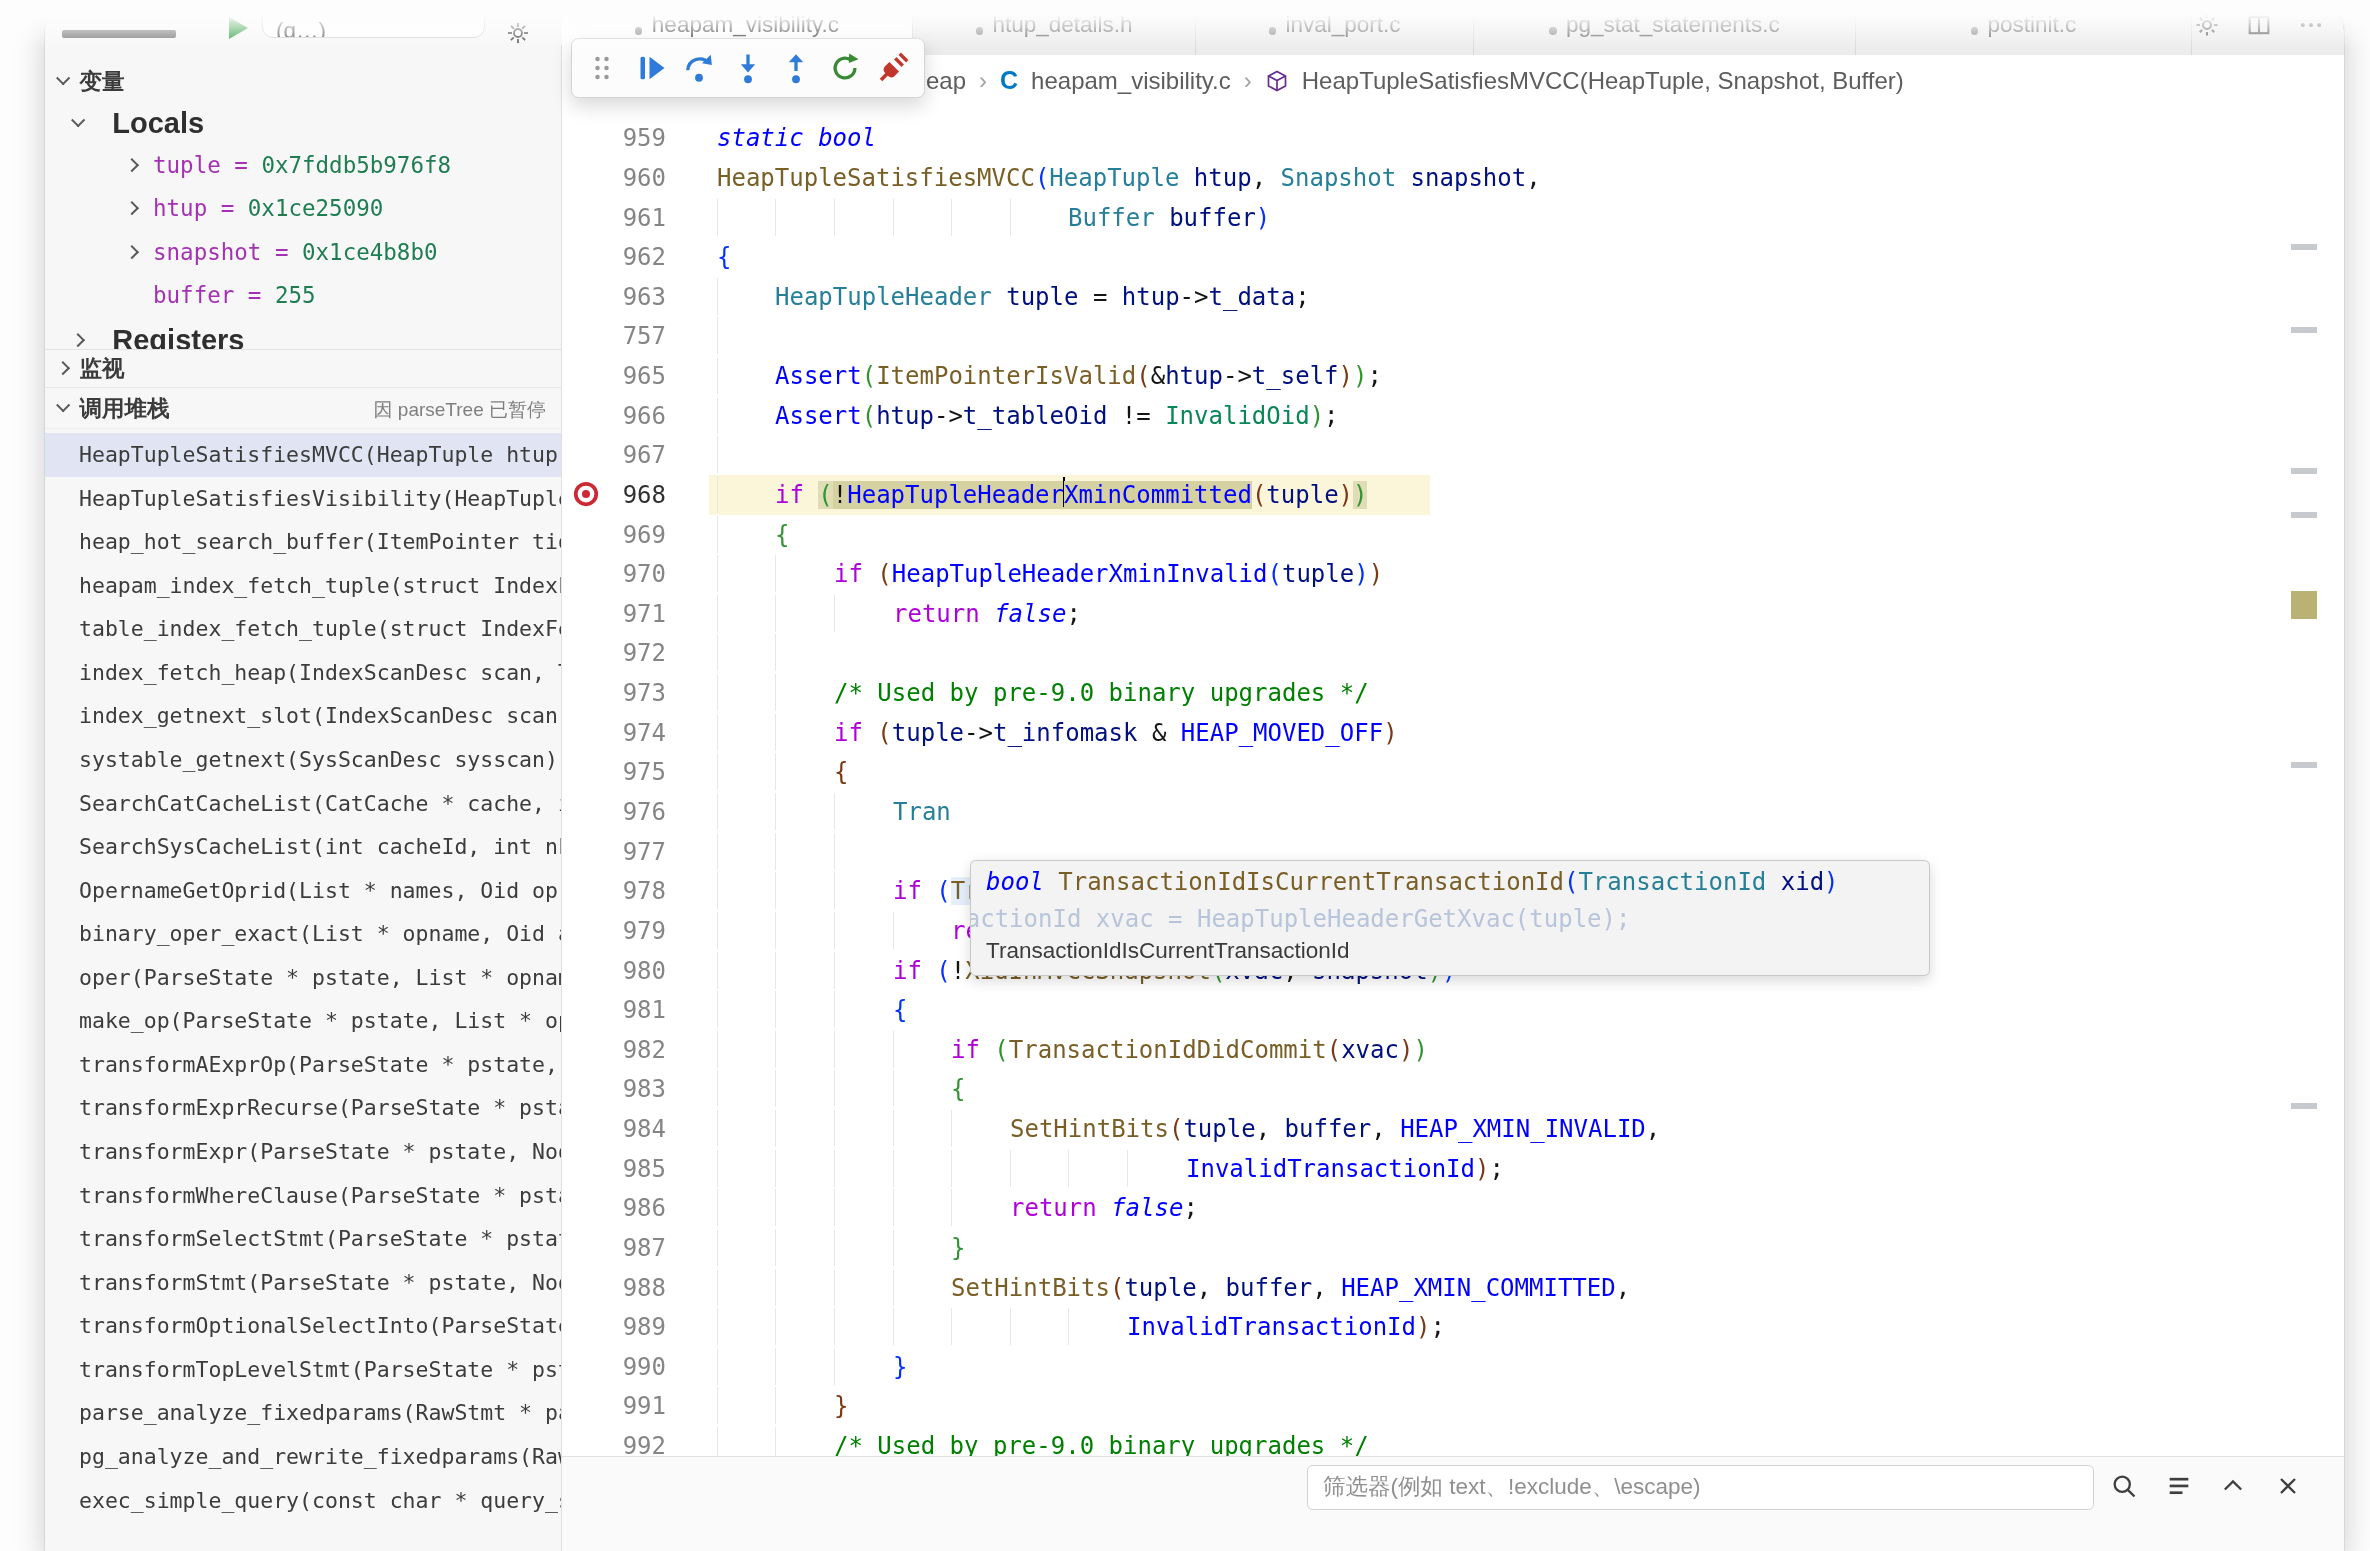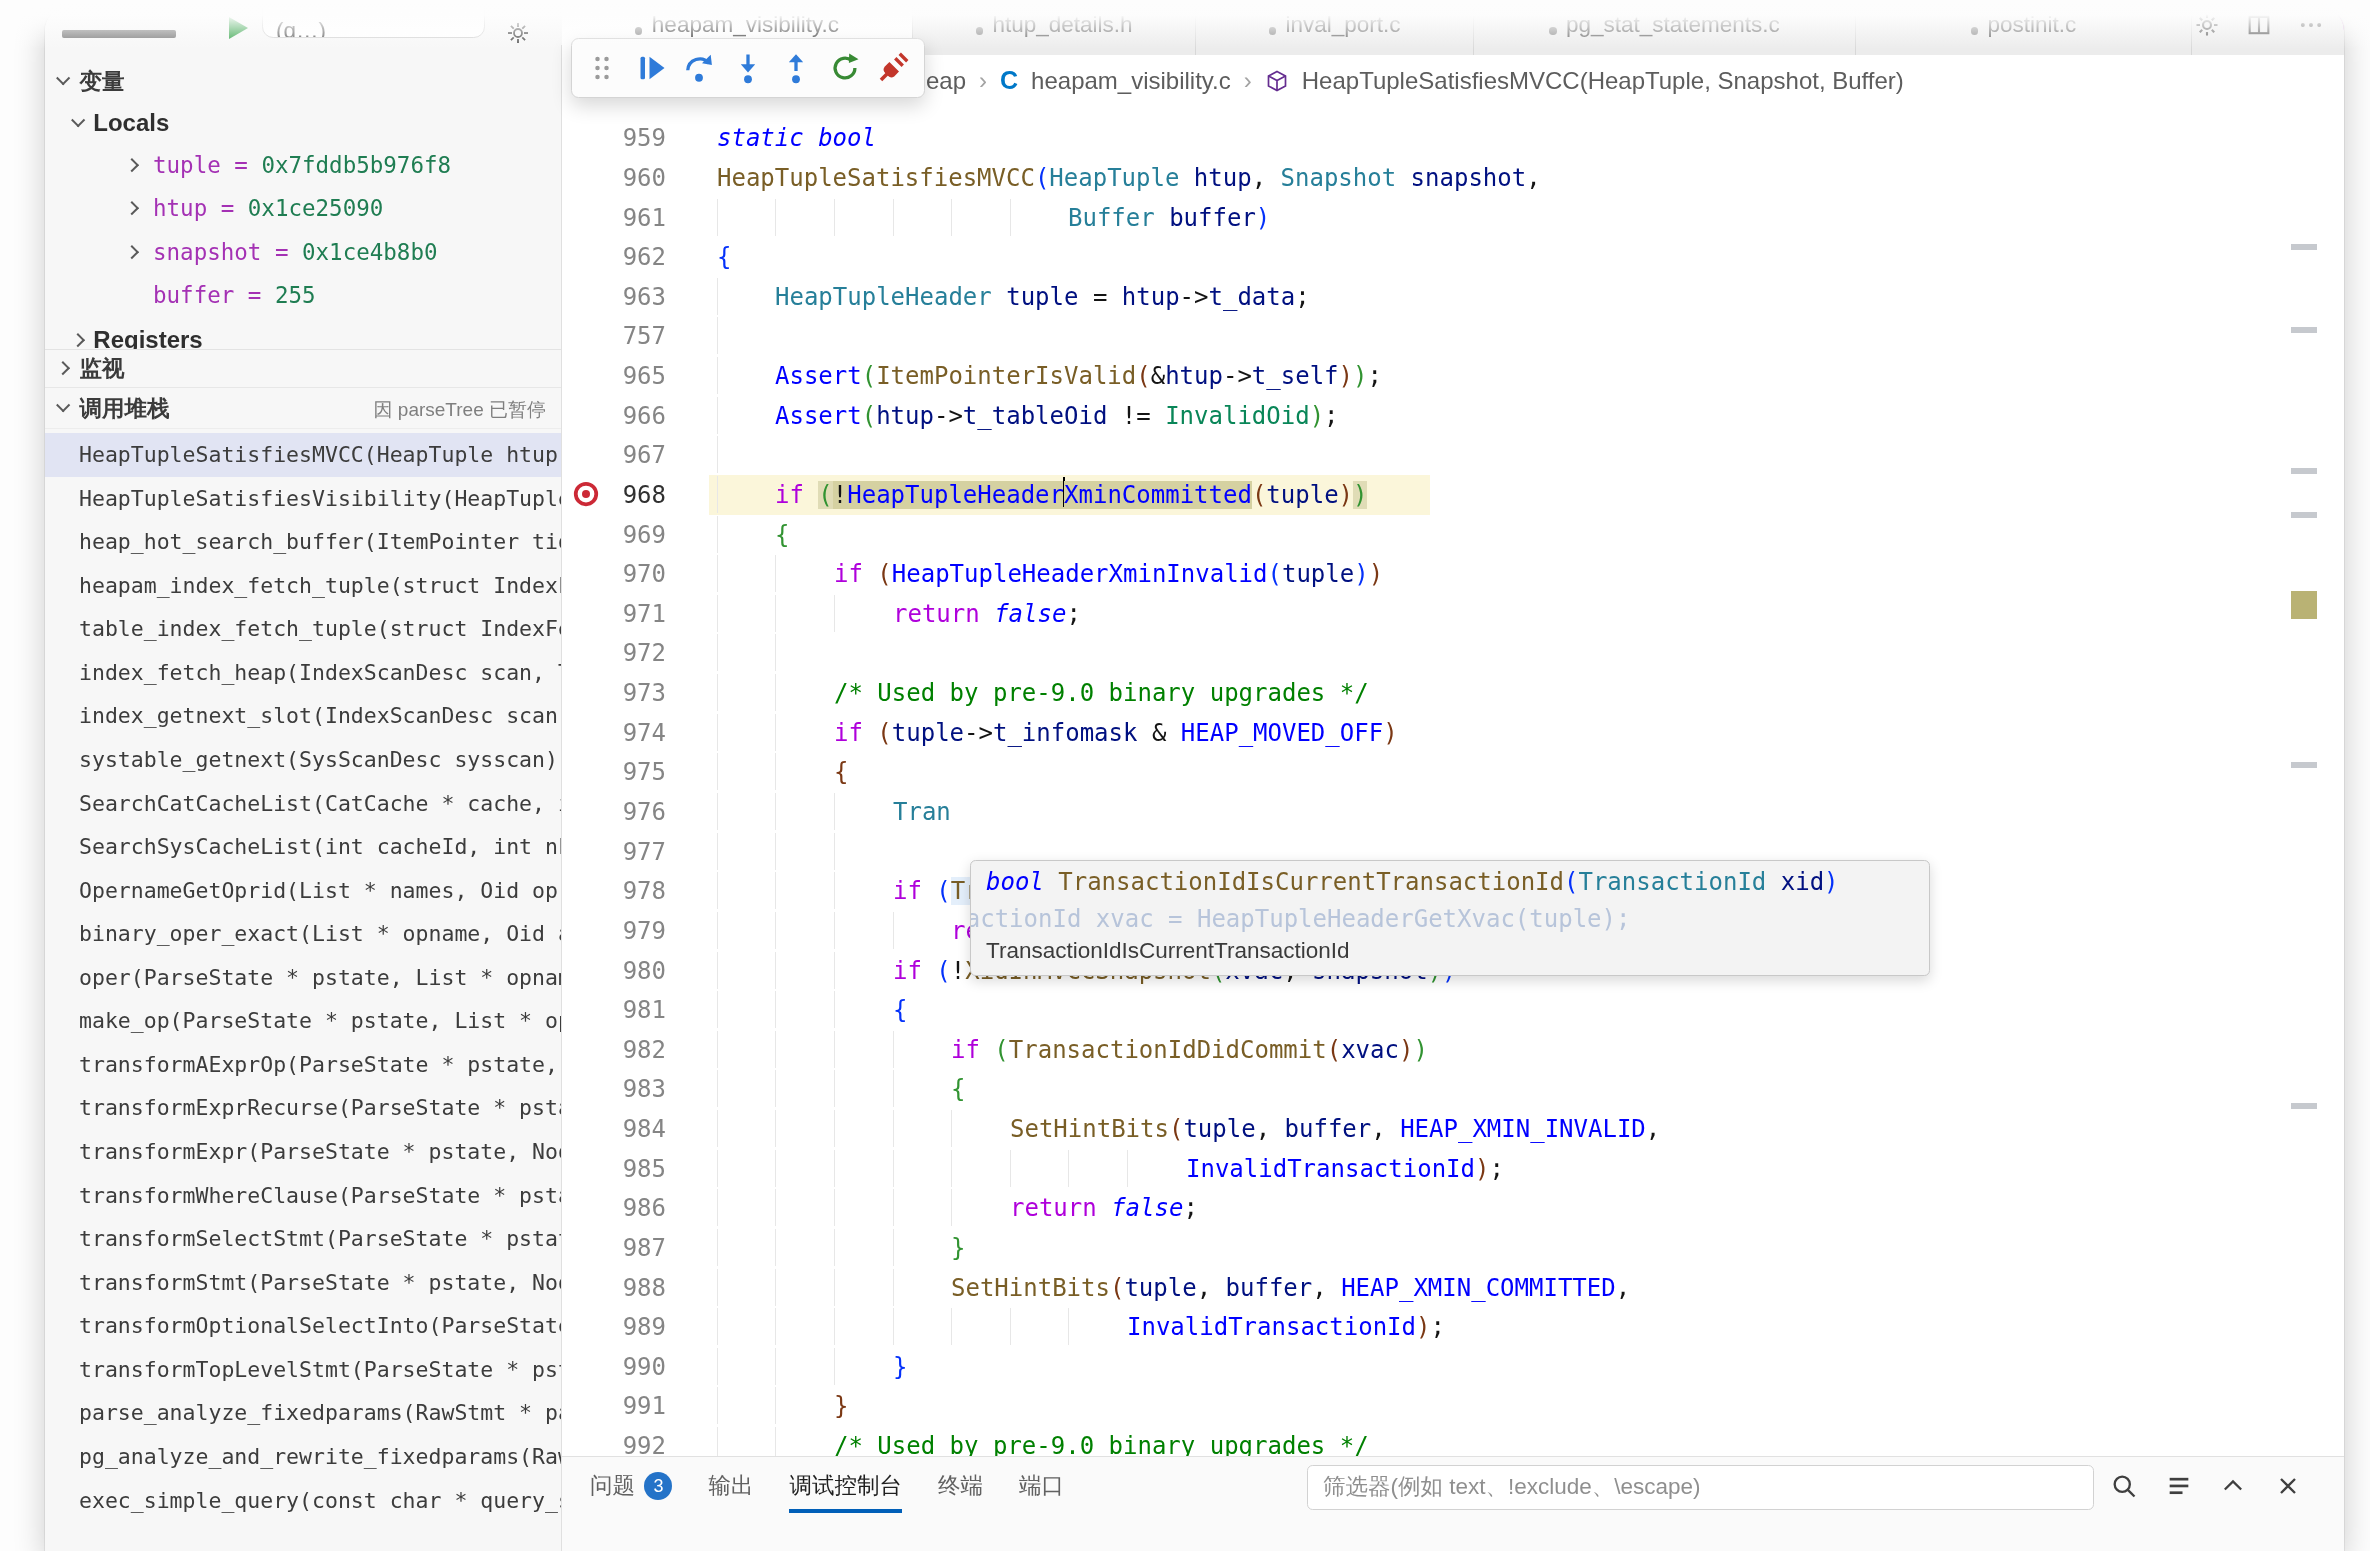--- a/index.html
+++ b/index.html
@@ -32,22 +32,22 @@
   .chev { width:10.3px; height:10.3px; border-right:2.2px solid #5a5a5a; border-bottom:2.2px solid #5a5a5a;
     flex:0 0 auto; display:inline-block; }
   .chev.down { transform:rotate(45deg) translate(-1.9px,-1.9px); }
   .chev.right { transform:rotate(-45deg); }
   .mono, .var-row, .frame { font-family:"DejaVu Sans Mono", monospace; }
   .var-row { position:absolute; left:0; right:0; height:43px; line-height:43px; font-size:22.5px; white-space:nowrap; }
   .var-row .chev { position:absolute; left:82px; top:16px; }
   .var-row .vtext { position:absolute; left:108px; }
   .vname { color:#a431b4;margin-top:17px; }
   .vval { color:#1f7d52; }
-  .locals-row { position:absolute; left:28px; height:37px; display:flex; align-items:center; gap:10px;
-    font-weight:bold; font-size:24px; color:#2f2f2f; }
+  .locals-row { position:absolute; left:28px; height:37px; display:flex; align-items:center; gap:29px;
+    font-weight:bold; font-size:29px; color:#2f2f2f; }
   .stack-list { position:absolute; left:0; right:0; top:388px; bottom:0; overflow:hidden; }
   .frame { position:absolute; left:0; right:0; height:44px; line-height:44px; font-size:21.5px;
     color:#3c3c3c; white-space:nowrap; overflow:hidden; padding-left:34px; }
   .frame.sel { background:var(--selectedRow); }
   .stack-status { position:absolute; right:15px; top:0; height:39px; line-height:39px;
     font-weight:normal; font-size:19px; color:#7f7f7f; }
 
   
   .editor { position:absolute; left:517px; top:0; right:0; bottom:0; background:#a21caf; }
 
@@ -363,38 +363,20 @@
             <div class="ruler-mark" style="top: 996px; height: 6.6px; background: rgb(198, 201, 206);"></div>
           </div>
         <div class="tooltip">
           <div class="tt-sig" id="tt-sig"><span class="tk kw">bool</span><span class="tk pln"> </span><span class="tk fn">TransactionIdIsCurrentTransactionId</span><span class="tk b1">(</span><span class="tk typ">TransactionId</span><span class="tk pln"> </span><span class="tk var">xid</span><span class="tk b1">)</span></div>
           <div class="tt-ghost">sactionId xvac = HeapTupleHeaderGetXvac(tuple);</div>
           <div class="tt-name">TransactionIdIsCurrentTransactionId</div>
         </div>
       </div>
 
       <div class="panel">
-        <div class="ptabs" id="panel-tabs">
-            <div class="ptab">
-              <span>问题</span>
-              <span class="pbadge">3</span>
-            </div>
-            <div class="ptab">
-              <span>输出</span>
-            </div>
-            <div class="ptab active">
-              <span>调试控制台</span>
-            </div>
-            <div class="ptab">
-              <span>终端</span>
-            </div>
-            <div class="ptab">
-              <span>端口</span>
-            </div>
-          </div>
         <input class="pfilter" placeholder="筛选器(例如 text、!exclude、\escape)" style="">
         <div class="picons" id="panel-icons">
             <span class="picon">
               <svg viewBox="0 0 24 24" fill="none" stroke="currentColor" stroke-width="2">
                 <circle cx="10.5" cy="10.5" r="6.5"></circle>
                 <path d="M15.5 15.5 L21 21"></path>
               </svg>
             </span>
             <span class="picon">
               <svg viewBox="0 0 24 24" fill="currentColor">

